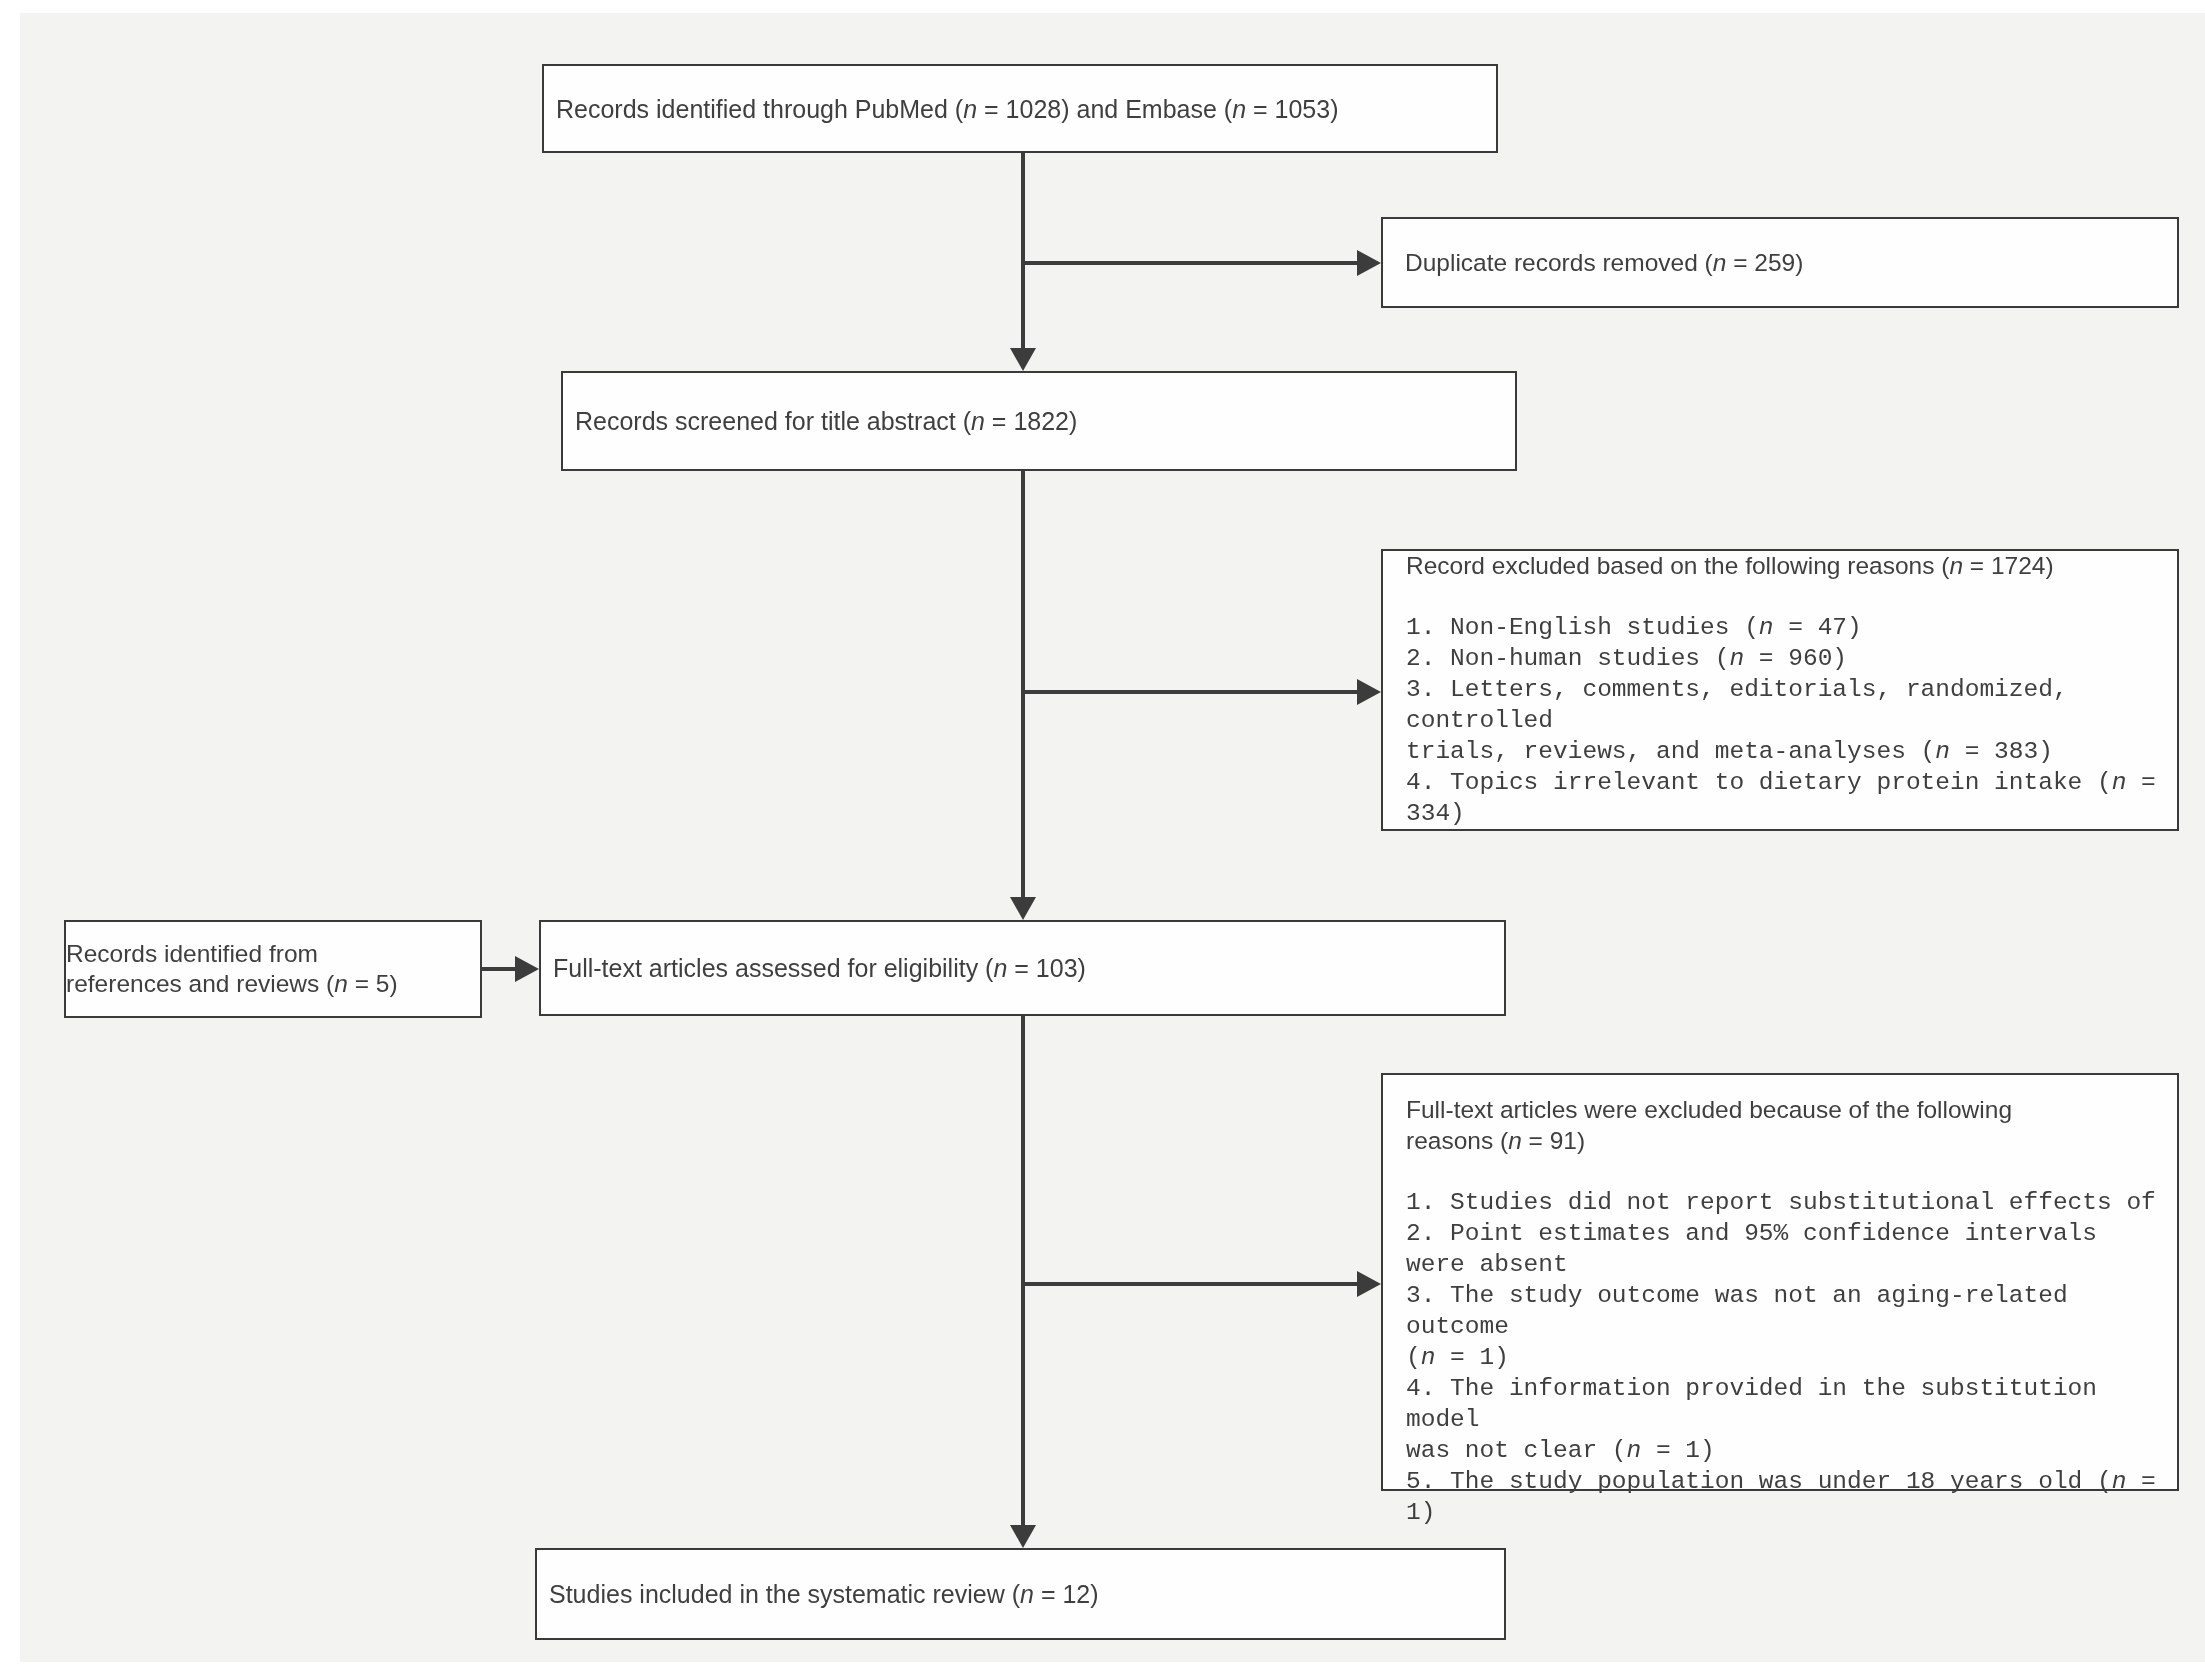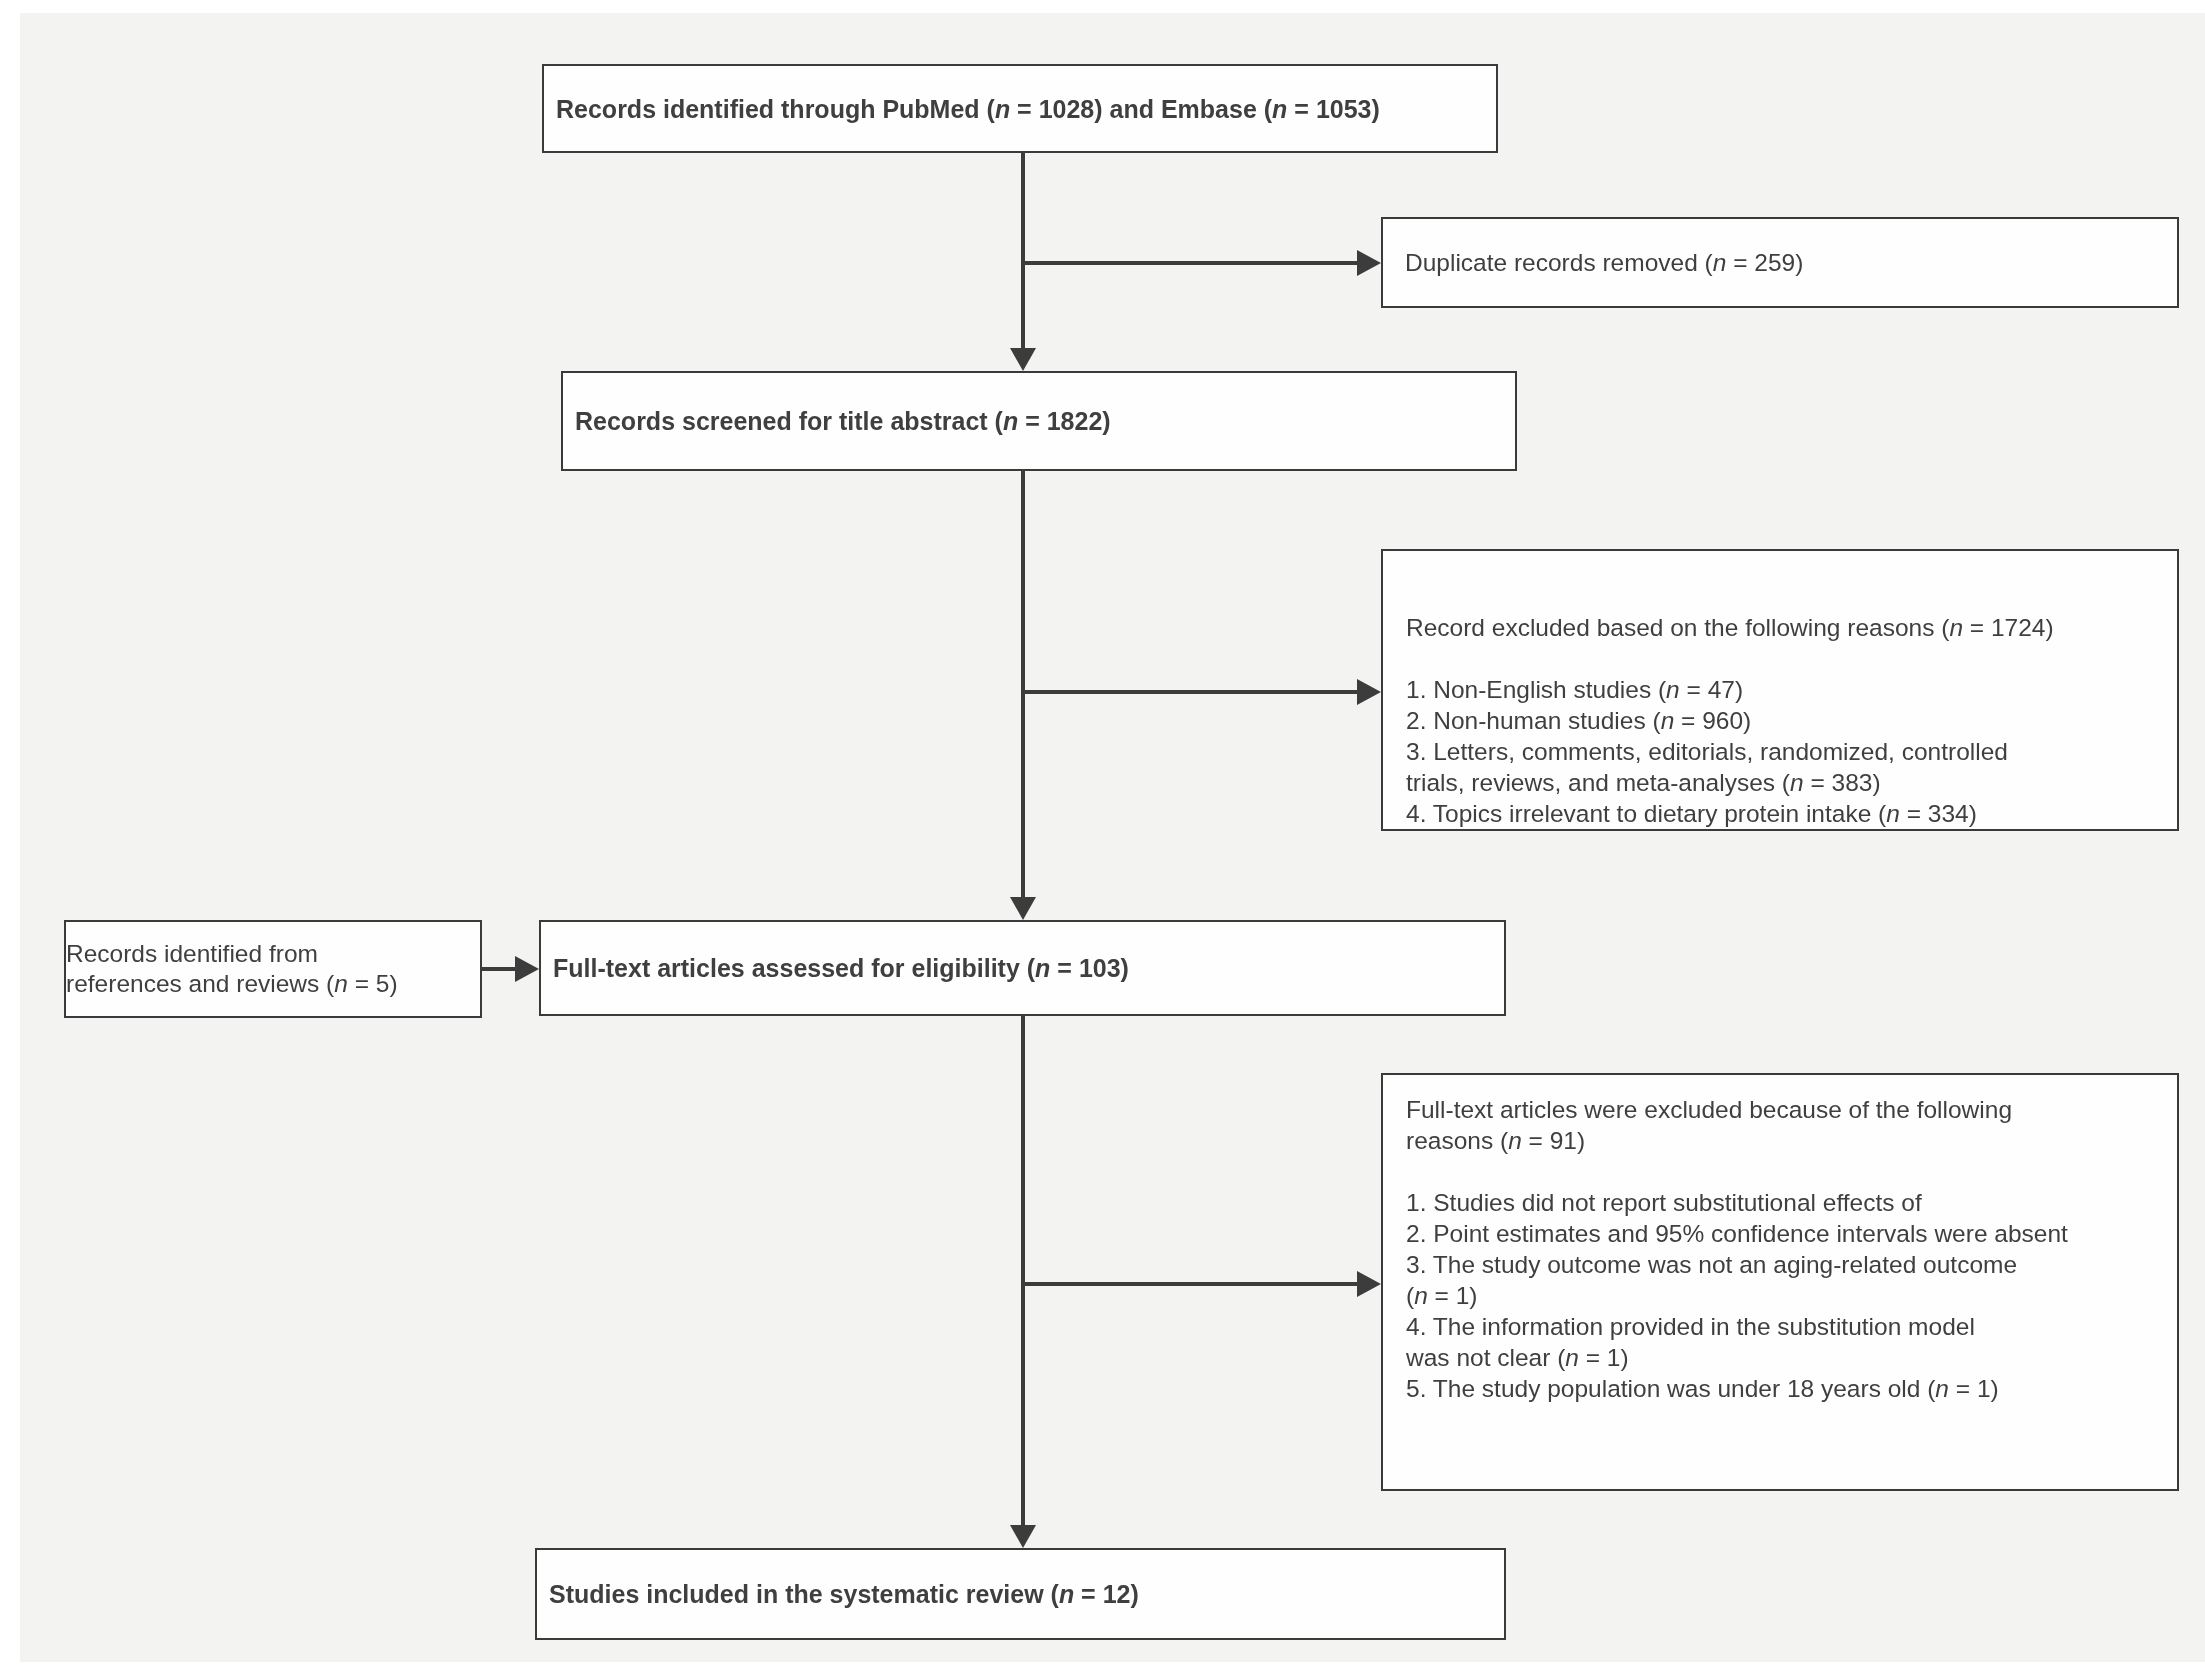--- a/index.html
+++ b/index.html
@@ -24,33 +24,33 @@
     display:flex;
     flex-direction:column;
     justify-content:center;
   }
   .fbox .single{
     padding-left:21px;
     padding-right:10px;
     font-size:25px;
     line-height:1.2;
   }
-  .bold .single{font-weight:bold;padding-left:12px;}
+  .bold .single{font-weight:normal;padding-left:12px;}
   .plain{font-weight:normal;}
   .twoline{
     padding-right:10px;
     font-size:24.5px;line-height:30.5px;
   }
   .listbox{
     justify-content:flex-end;
     font-size:24.5px;line-height:31px;
   }
   .listbox .inner{padding:0 18px 0 23px;}
   .gap{height:31px;}
-  .li{padding-left:0;}
+  .li{padding-left:0;font-family:Liberation Mono, monospace;}
   .cont{}
   .cont2{margin-left:47px;}
   
   .vline,.hline{position:absolute;background:#3c3c3c;}
   .vline{width:3.5px;}
   .hline{height:3.5px;}
   .head-down{
     position:absolute;width:0;height:0;
     border-left:13px solid transparent;
     border-right:13px solid transparent;

